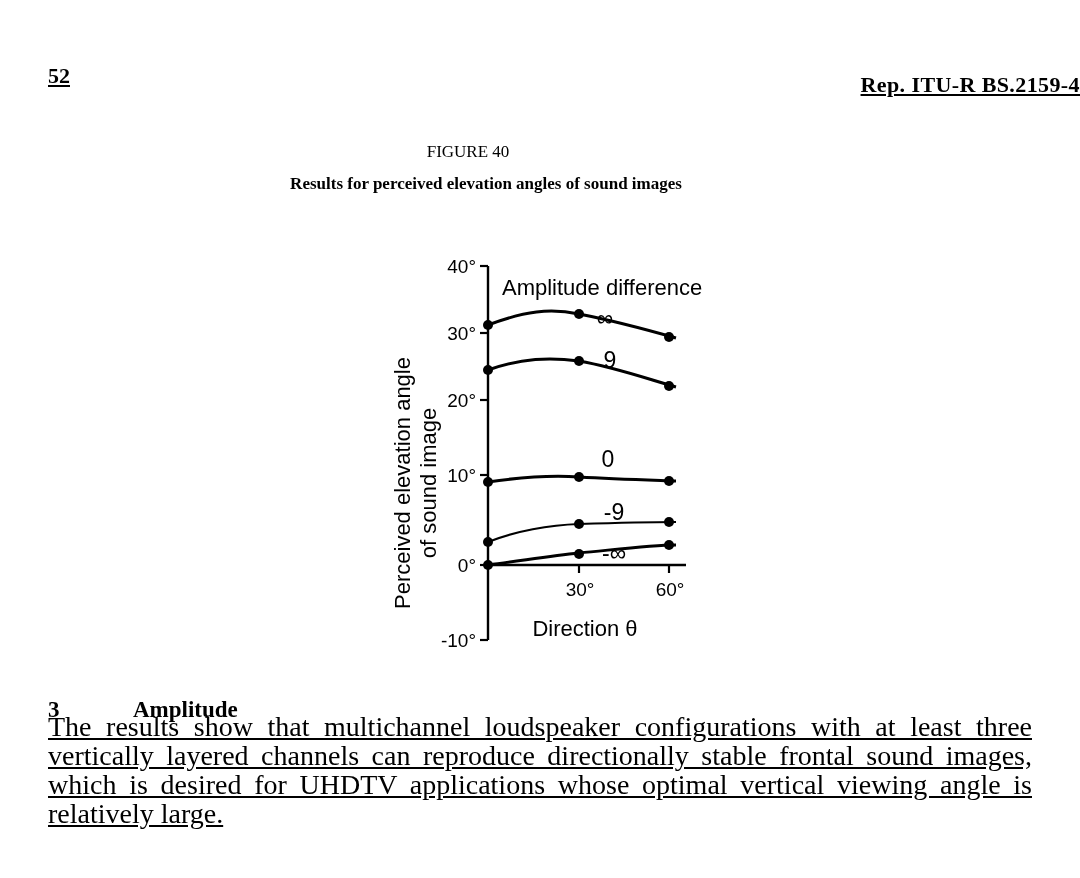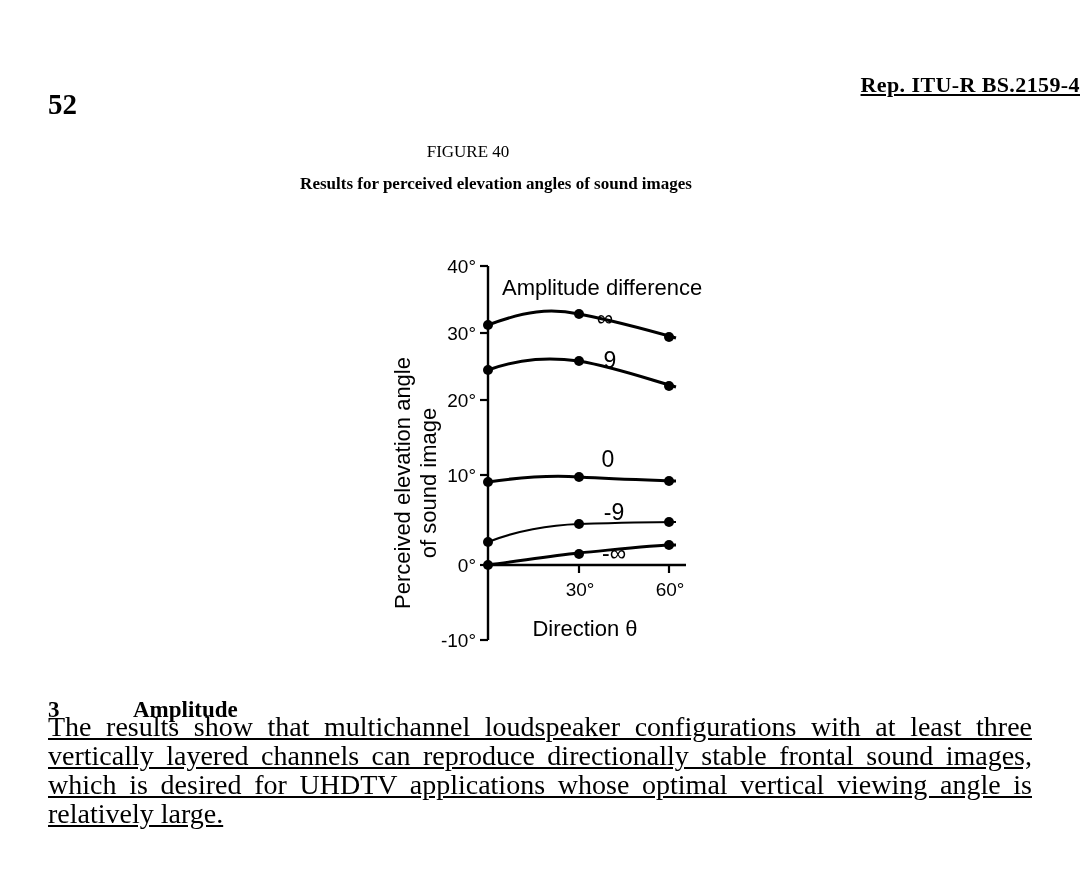--- a/index.html
+++ b/index.html
@@ -19,24 +19,25 @@
     position: absolute;
     left: 0; top: 0;
     width: 1080px;
     height: 878px;
     background: #ffffff;
   }
   
   .page-number {
     position: absolute;
     left: 48px;
-    top: 88px;
-    font-size: 29px;
-    font-weight: bold;
-    font-family: "Liberation Serif", serif;
+    top: 63px;
+    font-size: 22px;
+    font-weight: bold;
+    font-family: "Liberation Serif", serif;
+    text-decoration: underline;
   }
   .doc-title {
     position: absolute;
     left: 0;
     top: 72px;
     width: 1080px;
     text-align: right;
     font-size: 22px;
     font-weight: bold;
     letter-spacing: 0.4px;
@@ -48,21 +49,21 @@
     position: absolute;
     left: 0;
     top: 142px;
     width: 936px;
     text-align: center;
     font-size: 17px;
     font-family: "Liberation Serif", serif;
   }
   .figure-title {
     position: absolute;
-    left: 10px;
+    left: 0;
     top: 174px;
     width: 972px;
     text-align: center;
     font-size: 17px;
     font-weight: bold;
     font-family: "Liberation Serif", serif;
   }
   
   .chart-wrap {
     position: absolute;

